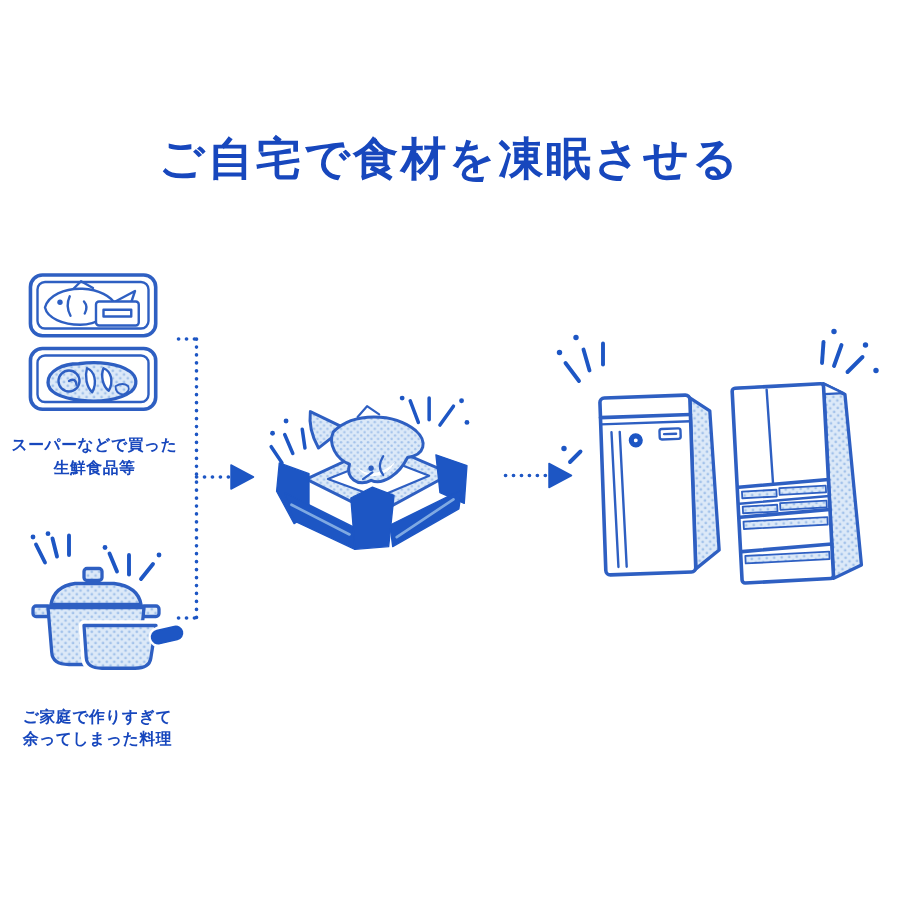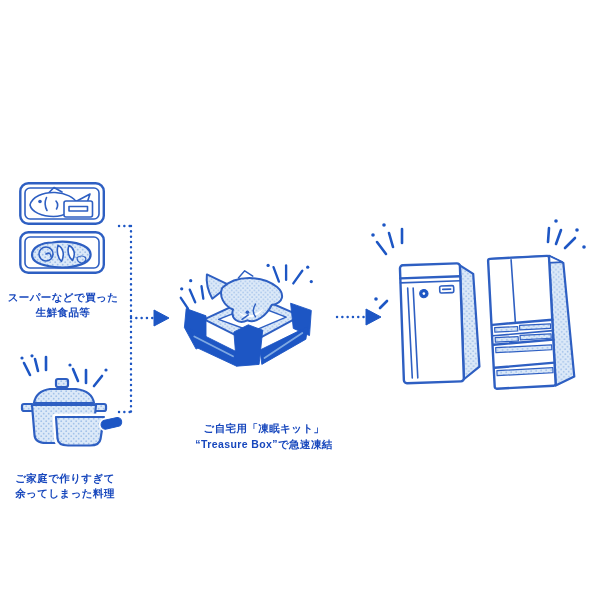--- a/index.html
+++ b/index.html
@@ -179,21 +179,20 @@
       <path class="dots" d="M119,226 L131,226"></path>
       <path class="dots" d="M131,226 L131,412"></path>
       <path class="dots" d="M119,412 L131,412"></path>
       <path class="dots" d="M131,318 L153,318"></path>
       <polygon class="sol" points="154,310 169,318 154,326"></polygon>
       <path class="dots" d="M337,317 L366,317"></path>
       <polygon class="sol" points="366,309 381,317 366,325"></polygon>
     </g>
   </svg>
 
+  <div class="title">ご自宅で食材を凍眠させる</div>
 
   <div class="cap c2">ご家庭で作りすぎて
 余ってしまった料理</div>
   <div class="cap c1">スーパーなどで買った
 生鮮食品等</div>
-  <div class="cap c3">ご自宅用「凍眠キット」
-“Treasure Box”で急速凍結</div>
 
 </div>
 
 </body></html>

